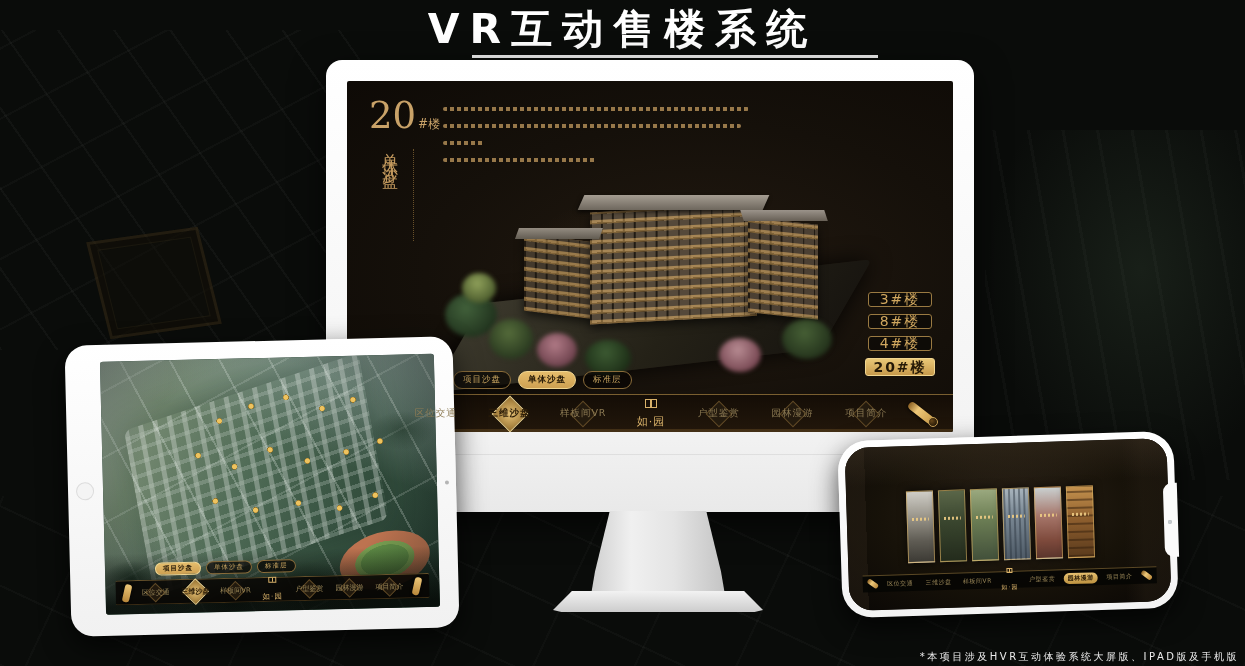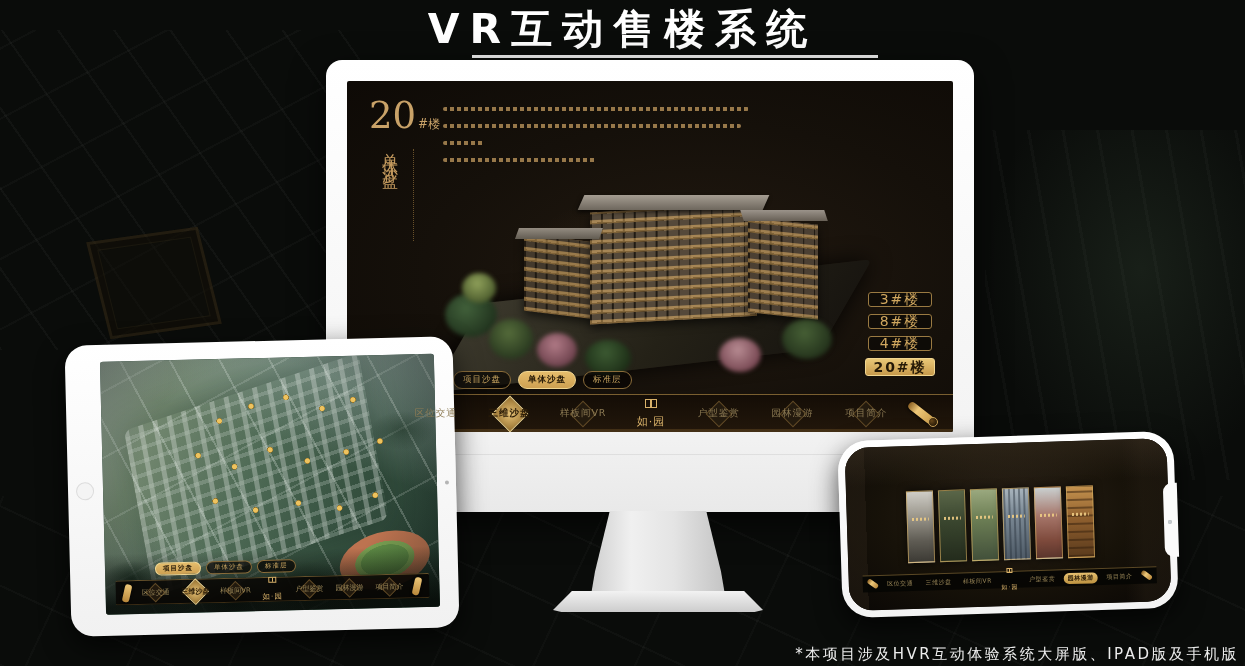--- a/index.html
+++ b/index.html
@@ -228,21 +228,21 @@
   .p-logo .logo-text { font-size:6px; }
   .p-scroll { width:16px; height:14px; position:relative; }
   .p-scroll::before { content:""; position:absolute; left:2px; top:4px; width:12px; height:5px; border-radius:3px;
     transform:rotate(38deg); background:linear-gradient(90deg,#8a5f22,#eec879 40%,#b8873a); }
   .p-notch { position:absolute; right:-2px; top:50%; transform:translateY(-50%); width:14px; height:74px;
     background:#fbfbfb; border-radius:9px 0 0 9px; }
   .p-notch::after { content:""; position:absolute; left:4px; top:50%; width:4px; height:4px; border-radius:50%;
     background:#c9ced2; box-shadow:inset 0 0 1px #8a9094; }
 
   
-  .footnote { position:absolute; right:6px; bottom:2px; font-size:15px; letter-spacing:2.5px; color:#ececec; }
+  .footnote { position:absolute; right:6px; bottom:2px; font-size:10px; letter-spacing:2.5px; color:#ececec; }
 </style>
 </head>
 <body>
 
 <div class="bg-layer bg-map-left"></div>
 <div class="bg-layer bg-plaque"></div>
 <div class="bg-layer bg-photo-right"></div>
 <div class="bg-layer bg-map-bottom"></div>
 
 <h1 class="page-title">VR互动售楼系统</h1>

